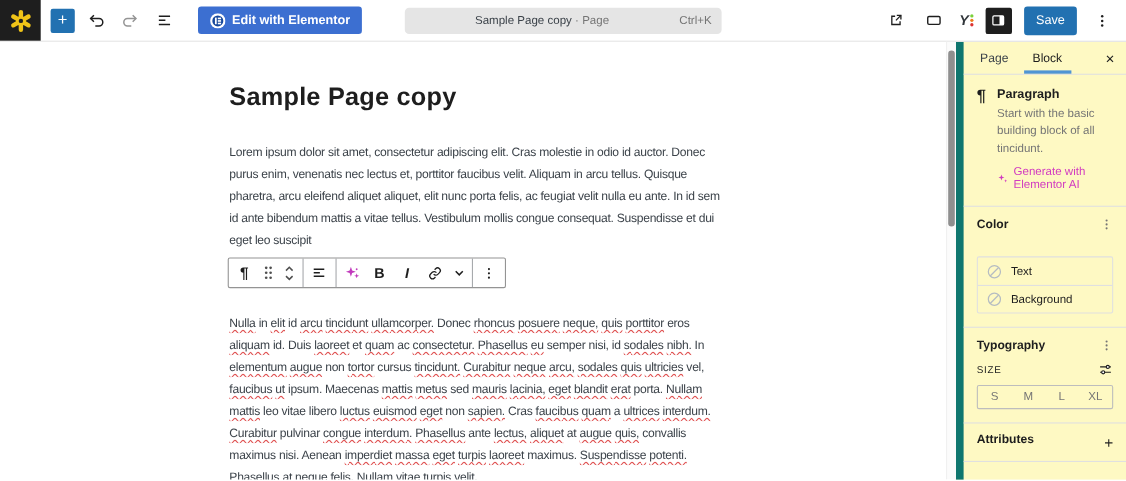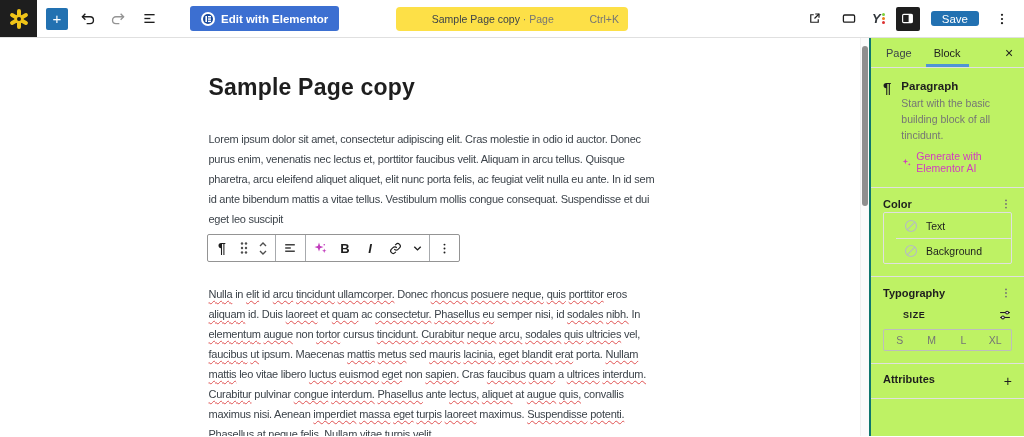--- a/index.html
+++ b/index.html
@@ -11,35 +11,35 @@
     display:flex; align-items:center; position:relative; }
   .logo-btn { width:37px; height:37px; background:#1e1e1e; display:flex;
     align-items:center; justify-content:center; flex:0 0 auto; cursor:pointer; }
   .tb-left { display:flex; align-items:center; gap:7px; padding-left:9px; }
   .insert-btn { width:22px; height:22px; background:#2271b1; color:#fff;
     border-radius:2px; font-size:15px; line-height:1; display:flex;
     align-items:center; justify-content:center; cursor:pointer; }
   .icon-btn { width:24px; height:24px; display:flex; align-items:center;
     justify-content:center; cursor:pointer; color:#1e1e1e; background:none; border:none; }
   .icon-btn.disabled { color:#949494; }
-  .ewe-btn { margin-left:22px; height:25px; background:#3c6fd1; color:#fff;
+  .ewe-btn { margin-left:12px; height:25px; background:#3c6fd1; color:#fff;
     border:none; border-radius:3px; display:flex; align-items:center; gap:6px;
     padding:0 11px; font-size:11.5px; font-weight:700; cursor:pointer;
     font-family:"Liberation Sans",sans-serif; }
   .doc-bar { position:absolute; left:50%; top:7px; transform:translateX(-50%);
-    width:232px; height:24px; background:#fde047; border-radius:4px;
+    width:288px; height:24px; background:#e5e5e5; border-radius:4px;
     display:flex; align-items:center; cursor:pointer; }
   .doc-bar .doc-title { flex:1; text-align:center; font-size:10.5px; color:#3c434a; }
   .doc-bar .shortcut { font-size:10.5px; color:#757575; padding-right:9px; }
   .tb-right { margin-left:auto; display:flex; align-items:center; gap:11px;
     padding-right:10px; }
   .toggle-btn { width:24px; height:24px; background:#1e1e1e; color:#fff;
     border-radius:2px; display:flex; align-items:center; justify-content:center;
     border:none; cursor:pointer; }
-  .save-btn { height:15px; background:#2271b1; color:#fff; border:none;
+  .save-btn { height:26px; background:#2271b1; color:#fff; border:none;
     border-radius:3px; padding:0 11px; font-size:11.5px; cursor:pointer;
     font-family:"Liberation Sans",sans-serif; }
   .yoast { display:flex; align-items:center; gap:1px; cursor:pointer; }
   .yoast .y { font-size:13px; font-weight:700; color:#32373c; font-style:italic; }
   .yoast .lights { display:flex; flex-direction:column; gap:1px; }
   .yoast .lights i { width:3px; height:3px; border-radius:50%; display:block; }
 
   
   .workspace { display:flex; height:398px; }
   .canvas { flex:1 1 auto; position:relative; background:#fff; overflow:hidden; }
@@ -67,22 +67,22 @@
   .bt-btn { width:25px; height:25px; border:none; background:none; display:flex;
     align-items:center; justify-content:center; color:#1e1e1e; cursor:pointer;
     font-family:"Liberation Sans",sans-serif; }
   .bt-btn.narrow { width:19px; }
   .bt-bold { font-weight:700; font-size:13px; }
   .bt-italic { font-style:italic; font-size:13px; font-weight:600; }
   .pilcrow { font-size:14px; font-weight:700; }
   .mover { display:flex; flex-direction:column; gap:1px; color:#4f4f4f; }
 
   
-  .sidebar { flex:0 0 155px; width:155px; background:#bef264;
-    border-left:2px solid #0f766e; font-size:11px; }
+  .sidebar { flex:0 0 155px; width:155px; background:#fef9c3;
+    border-left:7px solid #0f766e; font-size:11px; }
   .sb-tabs { height:30px; display:flex; align-items:stretch;
     border-bottom:1px solid #e0e0e0; padding-left:4px; }
   .sb-tab { padding:0 11px; display:flex; align-items:center; font-size:11px;
     color:#3c434a; position:relative; cursor:pointer; background:none; border:none;
     font-family:"Liberation Sans",sans-serif; }
   .sb-tab.active { color:#1e1e1e; }
   .sb-tab.active::after { content:""; position:absolute; left:3px; right:3px;
     bottom:0; height:3px; background:#4f94d4; }
   .sb-close { margin-left:auto; width:30px; display:flex; align-items:center;
     justify-content:center; font-size:14px; color:#1e1e1e; cursor:pointer;
@@ -91,28 +91,28 @@
   .block-card { display:flex; gap:10px; padding:12px 12px 13px; border-bottom:1px solid #e0e0e0; }
   .block-card .p-icon { font-size:15px; font-weight:700; line-height:1.1; }
   .block-card .b-name { font-size:11.5px; font-weight:700; margin-bottom:4px; }
   .block-card .b-desc { font-size:10.5px; line-height:1.5; color:#757575; }
   .ai-link { margin-top:7px; display:flex; align-items:center; gap:4px;
     color:#d23cc0; font-size:10.5px; cursor:pointer; }
   .sec-head { display:flex; align-items:flex-start; justify-content:space-between; }
   .sec-title { font-size:11px; font-weight:700; color:#1e1e1e; }
   .kebab { color:#757575; cursor:pointer; background:none; border:none;
     display:flex; align-items:center; }
-  .option-box { margin-top:2px; border:1px solid #e0e0e0; border-radius:2px;padding-left:12px; }
+  .option-box { margin-top:23px; border:1px solid #e0e0e0; border-radius:2px; }
   .option-row { height:25px; display:flex; align-items:center; gap:8px;
     padding:0 8px; cursor:pointer; }
   .option-row + .option-row { border-top:1px solid #e0e0e0;align-items:center; }
   .option-row .lbl { font-size:10.5px; color:#1e1e1e; }
   .size-row { margin-top:9px; display:flex; align-items:center;
     justify-content:space-between; }
-  .size-lbl { font-size:9px; letter-spacing:.6px; font-weight:700; color:#1e1e1e;margin-left:20px; }
+  .size-lbl { font-size:9px; letter-spacing:.6px; font-weight:400; color:#1e1e1e; }
   .segmented { margin-top:7px; display:flex; height:22px;
     border:1px solid #bdbdbd; border-radius:2px; overflow:hidden; }
   .seg { flex:1; display:flex; align-items:center; justify-content:center;
     font-size:10.5px; color:#757575; background:none; border:none; cursor:pointer;
     font-family:"Liberation Sans",sans-serif; }
   .flat-row { display:flex; justify-content:space-between;
     padding:9px 12px; border-bottom:1px solid #e0e0e0; cursor:pointer; }
   .plus-glyph { font-size:14px; color:#1e1e1e; }
   svg { display:block; }
 </style>

